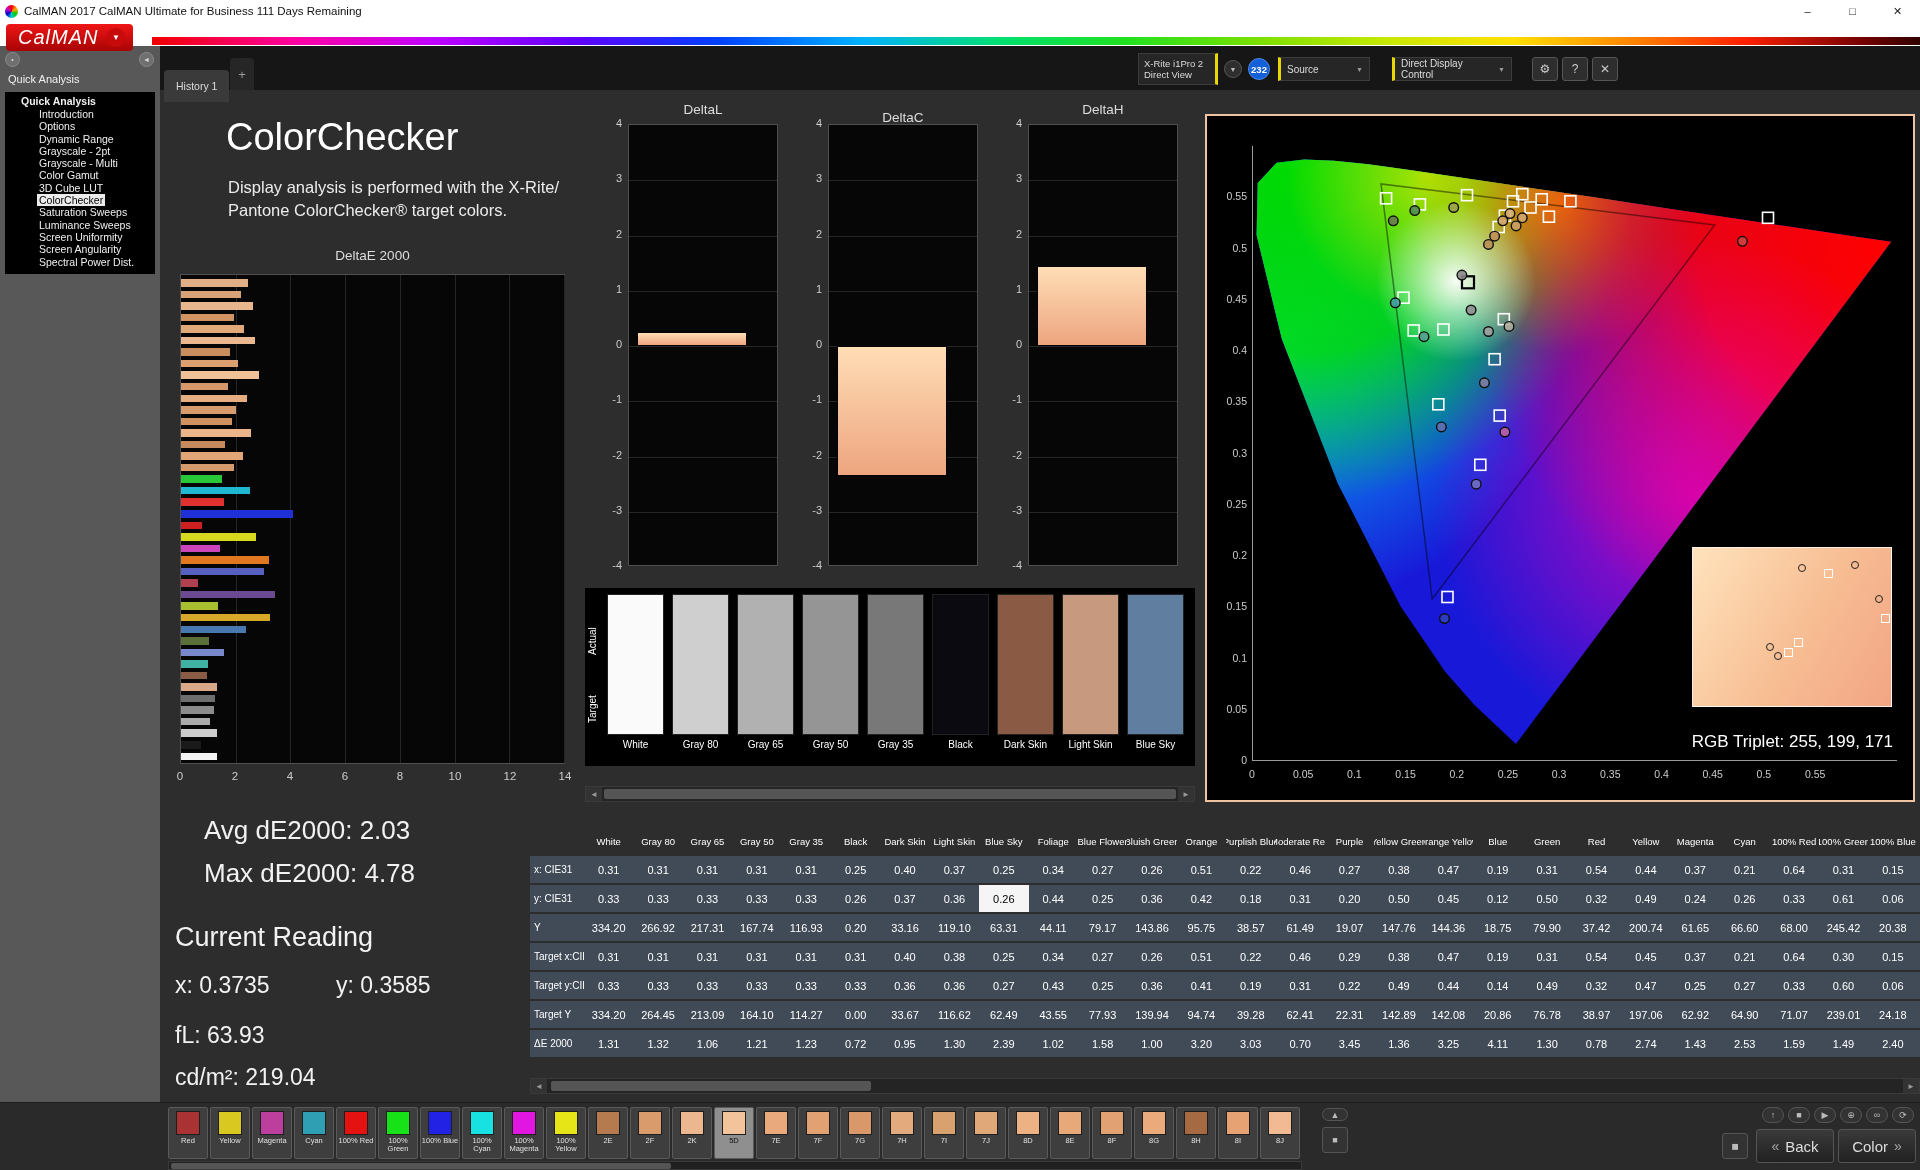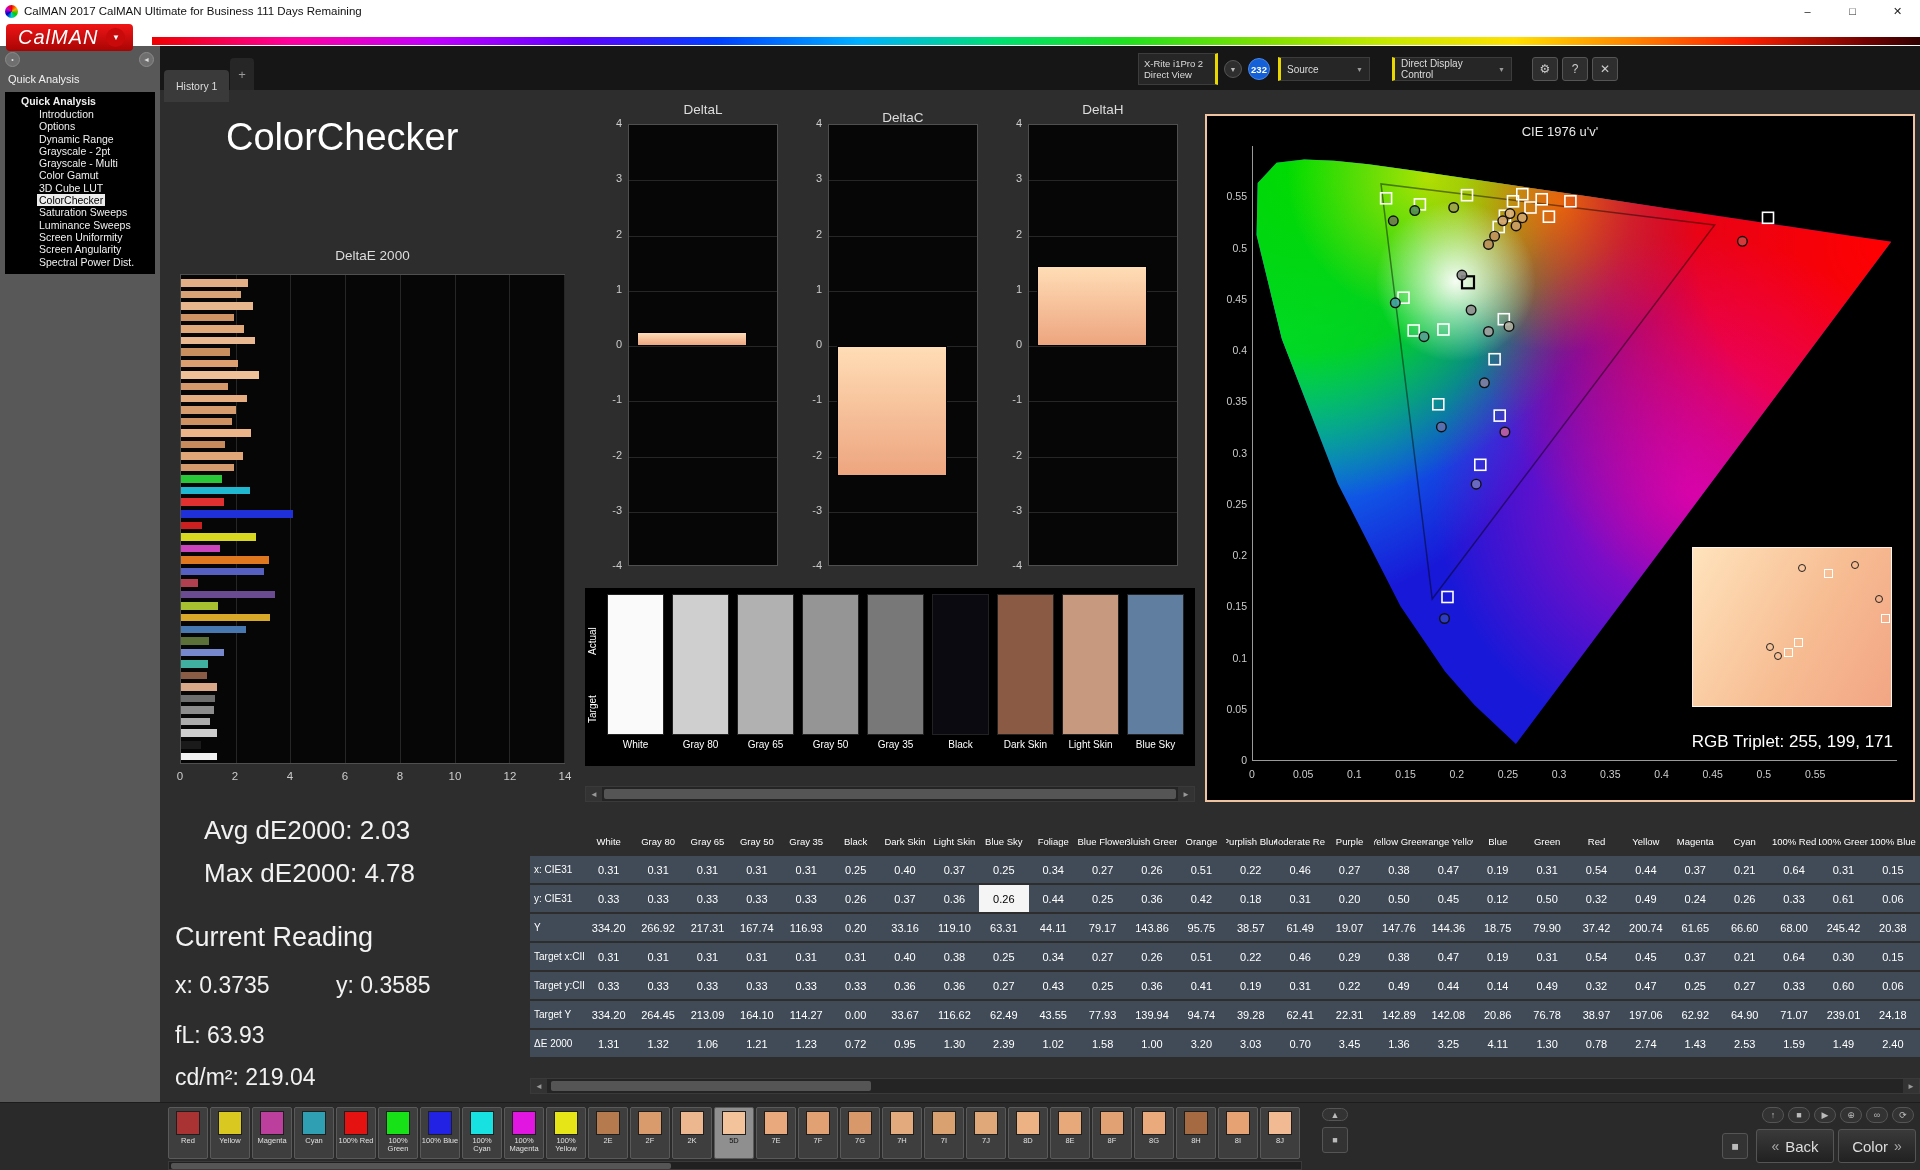--- a/index.html
+++ b/index.html
@@ -202,20 +202,24 @@
         <div class="tree-item sel"><span>ColorChecker</span></div>
         <div class="tree-item"><span>Saturation Sweeps</span></div>
         <div class="tree-item"><span>Luminance Sweeps</span></div>
         <div class="tree-item"><span>Screen Uniformity</span></div>
         <div class="tree-item"><span>Screen Angularity</span></div>
         <div class="tree-item"><span>Spectral Power Dist.</span></div>
       </div>
   </div>
 
   <div class="cc-title">ColorChecker</div>
+  <div class="cc-desc">
+    <div>Display analysis is performed with the X-Rite/</div>
+    <div>Pantone ColorChecker® target colors.</div>
+  </div>
 
   <div class="chart-title" style="left:180px;top:248px;width:385px;">DeltaE 2000</div>
   <div class="plot" style="left:180px;top:274px;width:385px;height:490px;">
       <div class="vgrid" style="left: 14.2857%;"></div>
       <div class="vgrid" style="left: 28.5714%;"></div>
       <div class="vgrid" style="left: 42.8571%;"></div>
       <div class="vgrid" style="left: 57.1429%;"></div>
       <div class="vgrid" style="left: 71.4286%;"></div>
       <div class="vgrid" style="left: 85.7143%;"></div>
       <div class="vgrid" style="left: 100%;"></div>
@@ -378,21 +382,20 @@
         </div>
       </div>
   </div>
   <div class="hscroll" style="left:585px;top:786px;width:610px;">
     <div class="hs-arrow" style="left:0;">◄</div>
     <div class="hs-arrow" style="right:0;">►</div>
     <div class="hs-thumb" style="left:18px;right:18px;"></div>
   </div>
 
   <div class="cie-panel">
-    <div class="cie-title">CIE 1976 u'v'</div>
     <div class="cie-plot"><svg width="645" height="615" viewBox="0 0 645 615">
           <defs>
             <clipPath id="shoe">
               <path d="M262.9,598.0L221.2,558.7L192.2,525.7L147.5,460.2L84.8,337.4L28.9,193.0L3.6,89.1L4.7,37.1L23.6,16.7L51.2,13.5L81.1,14.8L115.4,18.3L156.7,24.0L207.4,31.4L268.5,40.6L339.5,51.1L413.1,62.2L480.4,72.2L532.7,80.1L596.9,89.7L638.2,95.8Z"></path>
             </clipPath>
             <radialGradient id="gCy" gradientUnits="userSpaceOnUse" cx="30.7" cy="184.5" r="280">
               <stop offset="0" stop-color="rgba(0,210,255,0.95)"></stop>
               <stop offset="1" stop-color="rgba(0,210,255,0)"></stop>
             </radialGradient>
             <radialGradient id="gGr" gradientUnits="userSpaceOnUse" cx="51.2" cy="25.6" r="330">

